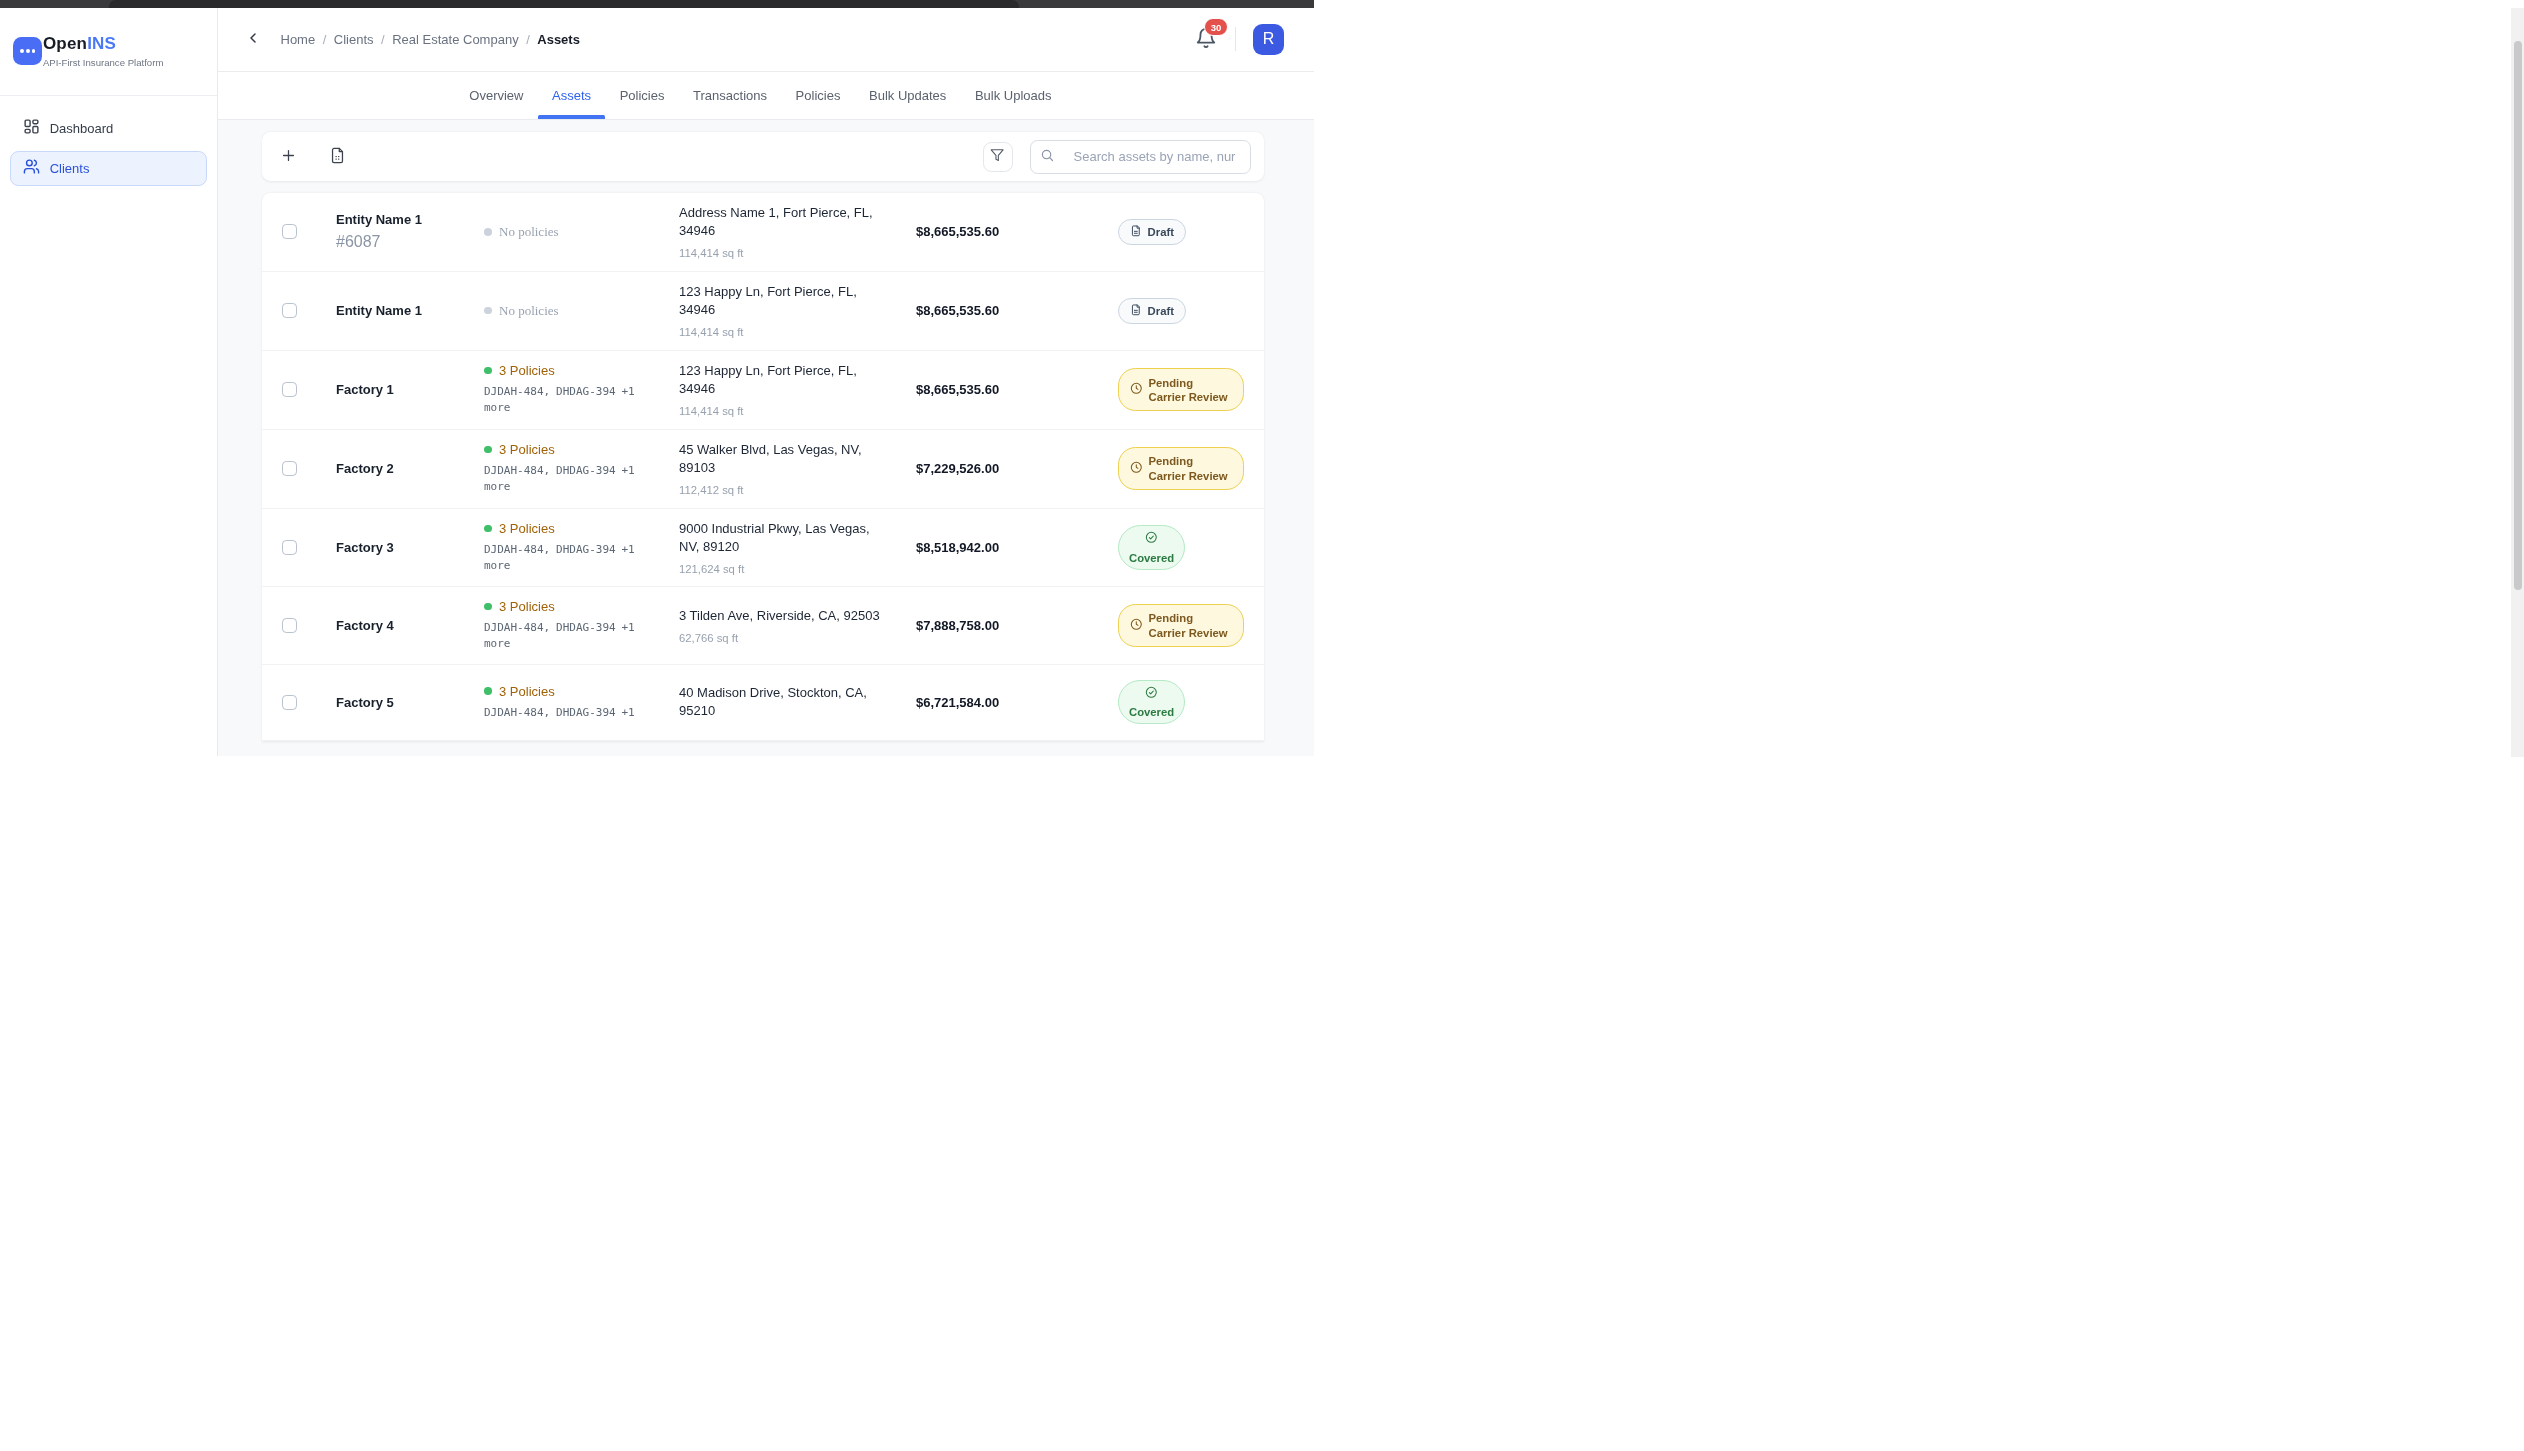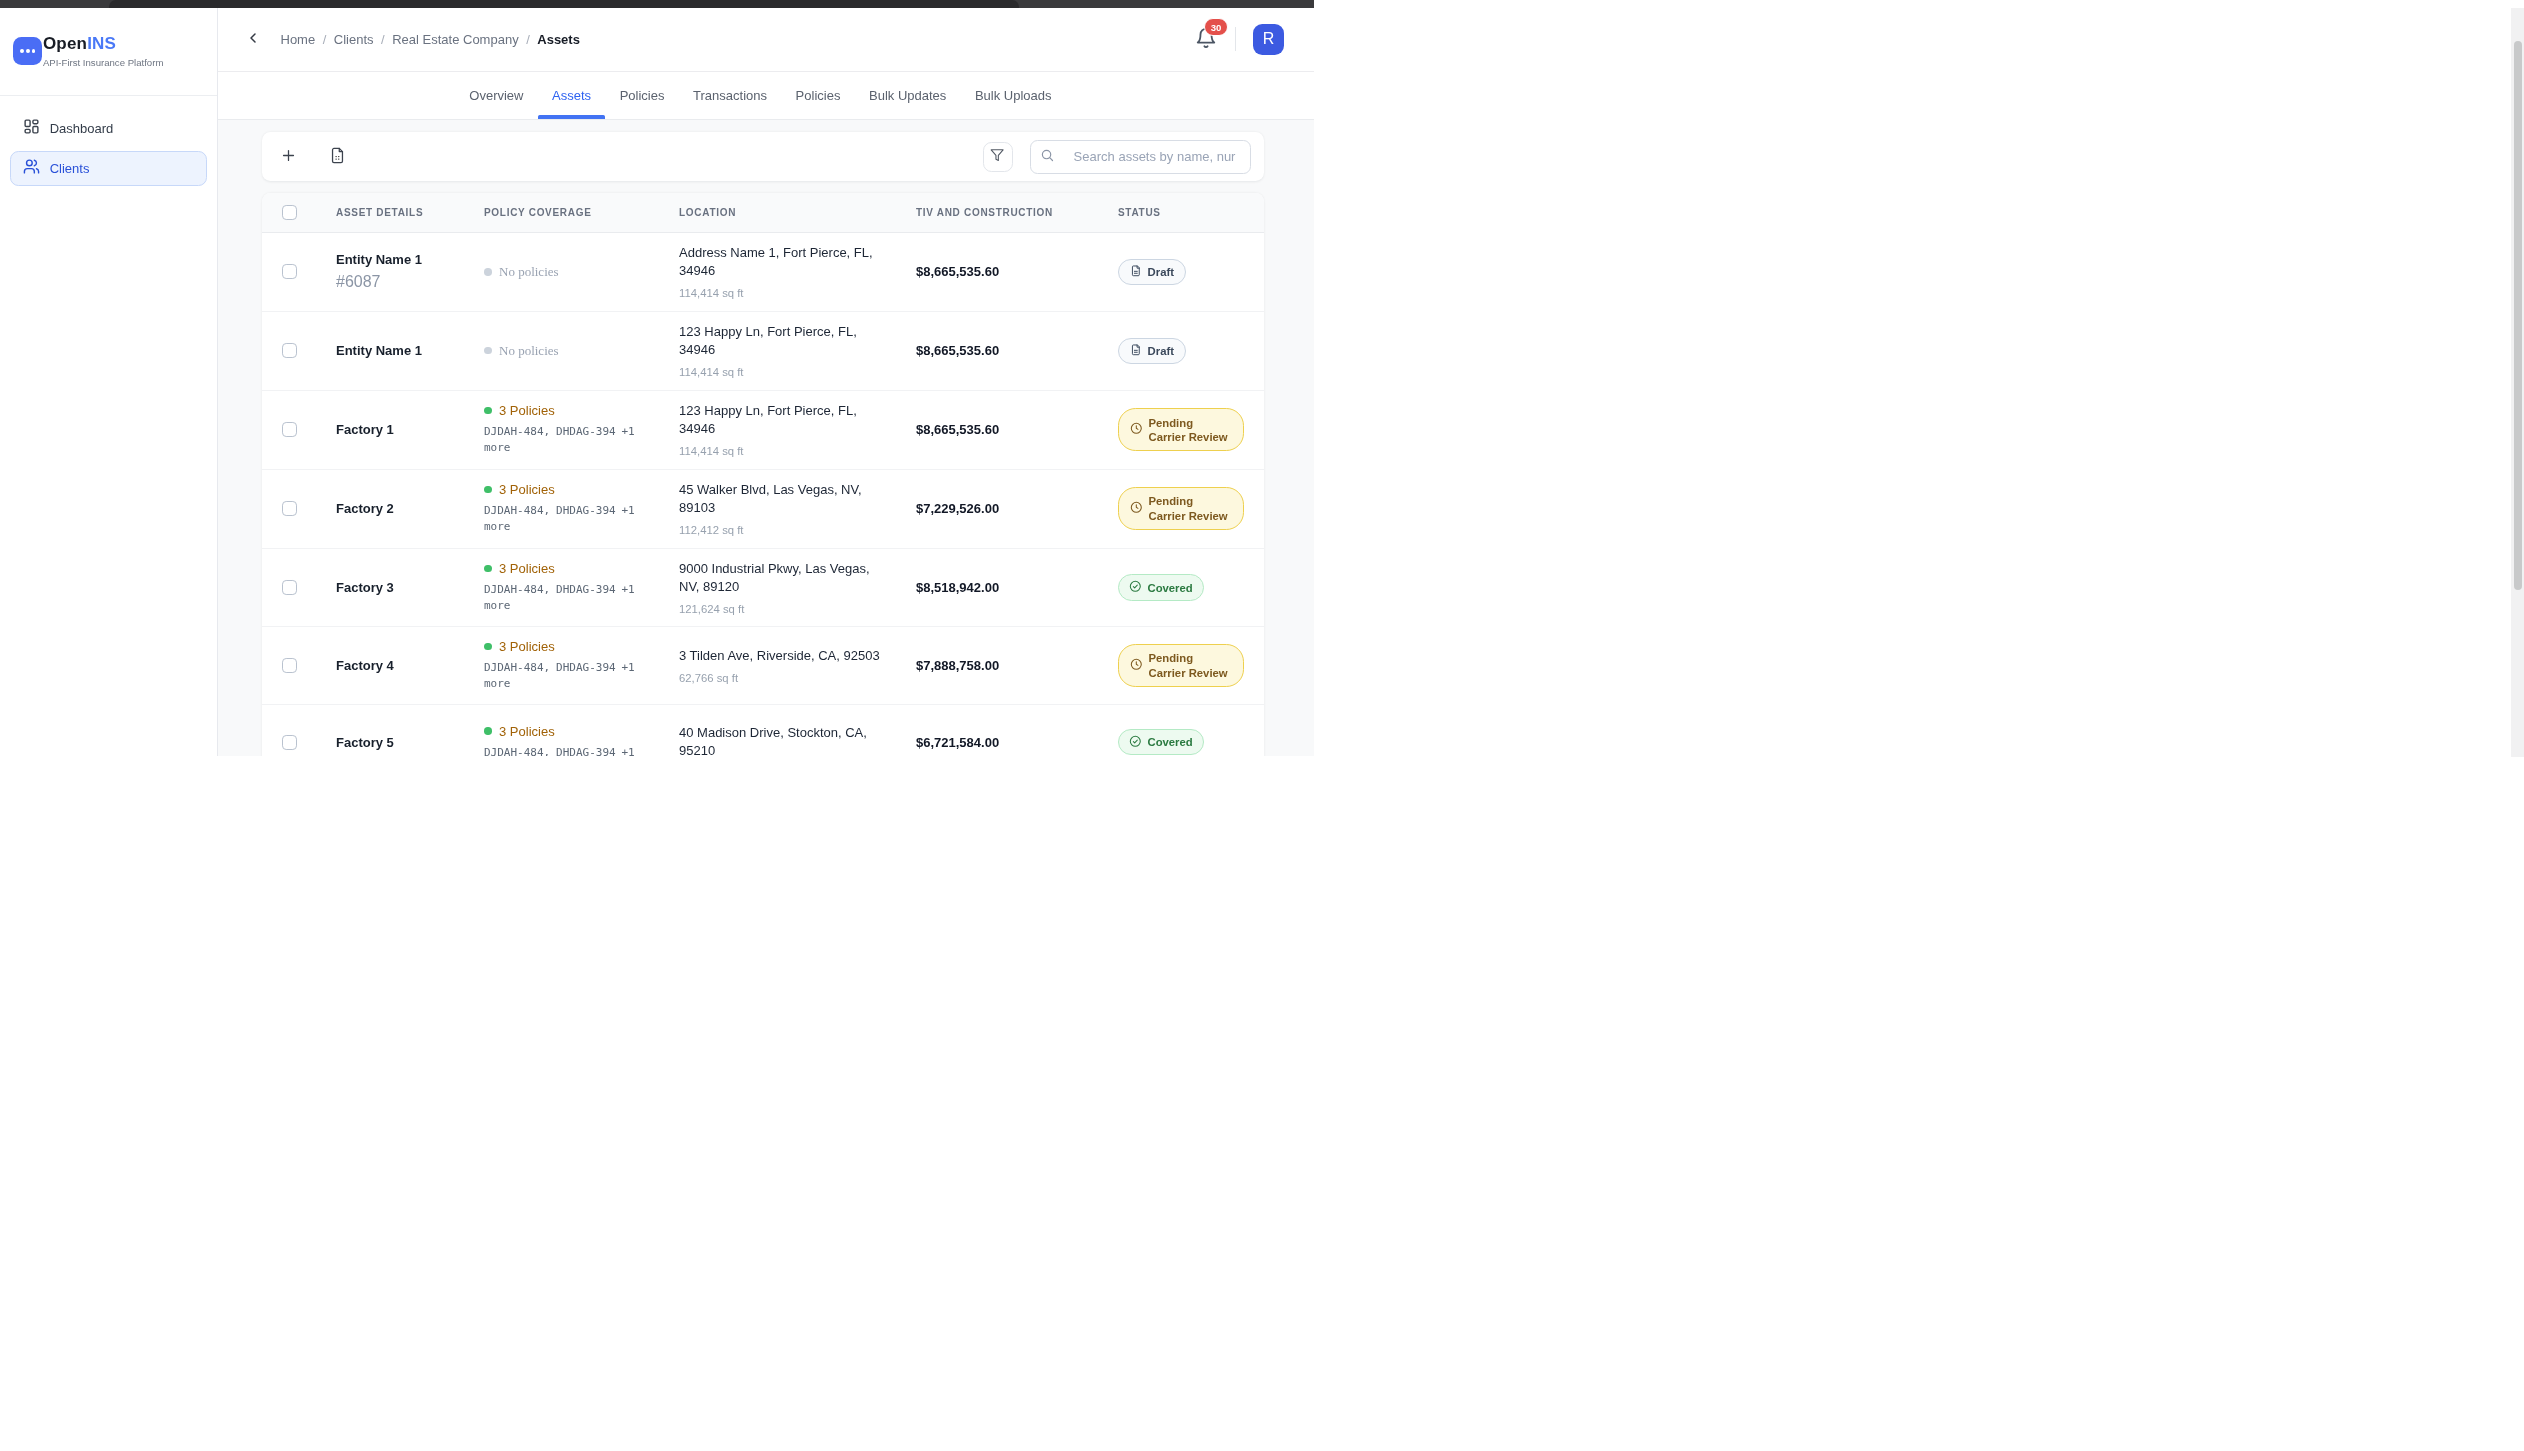--- a/index.html
+++ b/index.html
@@ -109,21 +109,21 @@
 
   .tiv { font-size:13px; font-weight:bold; color:#121826; }
 
   .badge { display:inline-flex; align-items:center; gap:5.9px; font-size:11.3px; font-weight:bold; }
   .badge svg { flex:0 0 auto; }
   .badge.draft { padding:5px 11px; border-radius:837px; background:#f8fafc; border:1.3px solid #ccd6e2; color:#3a485b; }
   .badge.draft svg { width:11.7px; height:11.7px; stroke:#3a485b; }
   .badge.pending { padding:6.7px 11px; border-radius:17.6px; background:#fdf8de; border:1.7px solid #eed04e;
                    color:#7d591f; max-width:126px; line-height:1.25; }
   .badge.pending svg { width:12.6px; height:12.6px; stroke:#7d591f; }
-  .badge.covered { padding:5px 10px; border-radius:837px; background:#edfaf0; border:1.3px solid #b4eac5; color:#2b7a41; }
+  .badge.covered { padding:5px 10px; border-radius:837px; background:#edfaf0; border:1.3px solid #b4eac5; color:#2b7a41;flex-direction:column; }
   .badge.covered svg { width:12.6px; height:12.6px; stroke:#2b7a41; }
 
   
   .scroll-track { position:fixed; top:7.5px; right:0; width:12.6px; height:749px; background:#f1f1f2; }
   .scroll-thumb { position:absolute; top:33px; left:2.1px; width:8.4px; height:549px;
                   background:#c8c9ca; border-radius:5px; }
 </style>
 </head>
 <body>
 
@@ -250,30 +250,20 @@
             <svg viewBox="0 0 24 24" fill="none" stroke-width="2" stroke-linecap="round">
                 <circle cx="11" cy="11" r="7"></circle>
                 <path d="m21 21-4.3-4.3"></path>
               </svg>
           </span>
           <input type="text" placeholder="Search assets by name, nur" style="">
         </div>
       </div>
 
       <div class="table-card">
-        <div class="tgrid thead">
-          <div class="cb-cell">
-              <div class="checkbox"></div>
-            </div>
-          <div class="th">ASSET DETAILS</div>
-          <div class="th">POLICY COVERAGE</div>
-          <div class="th">LOCATION</div>
-          <div class="th">TIV AND CONSTRUCTION</div>
-          <div class="th">STATUS</div>
-        </div>
         <div id="table-body">
   <div class="tgrid trow">
     <div class="cb-cell">
                 <div class="checkbox"></div>
               </div>
     <div>
       <div class="asset-name">Entity Name 1</div>
       <div class="asset-id">#6087</div>
     </div>
     <div>

